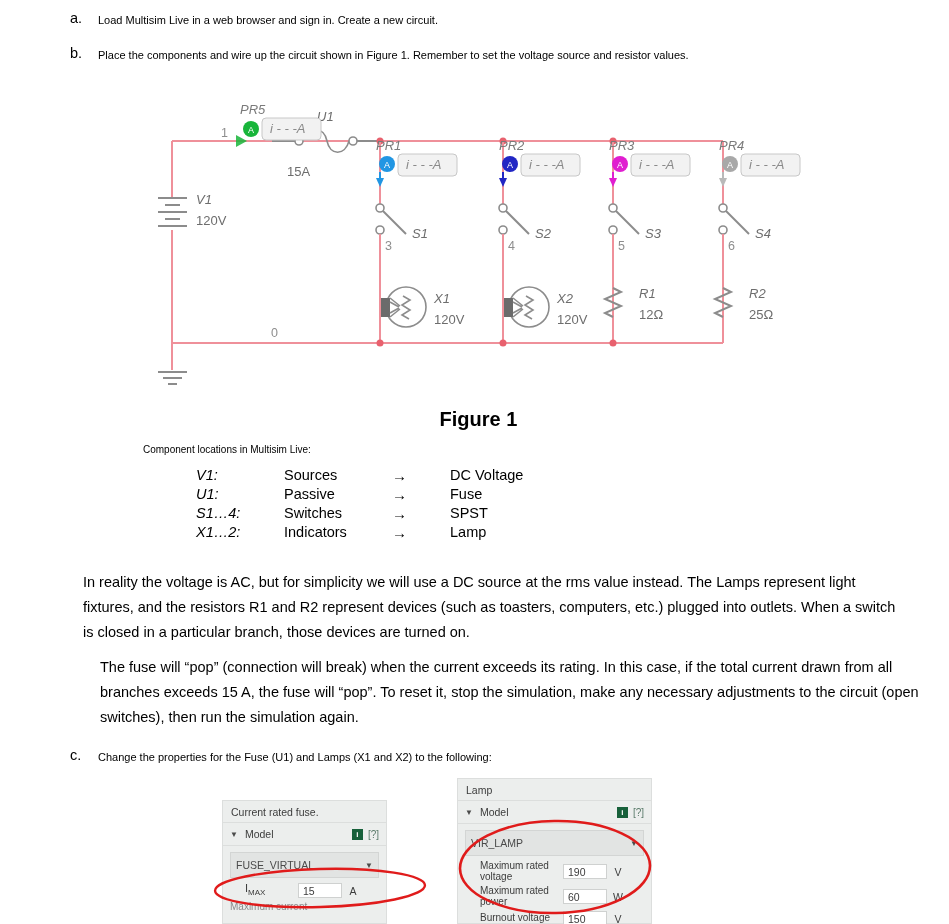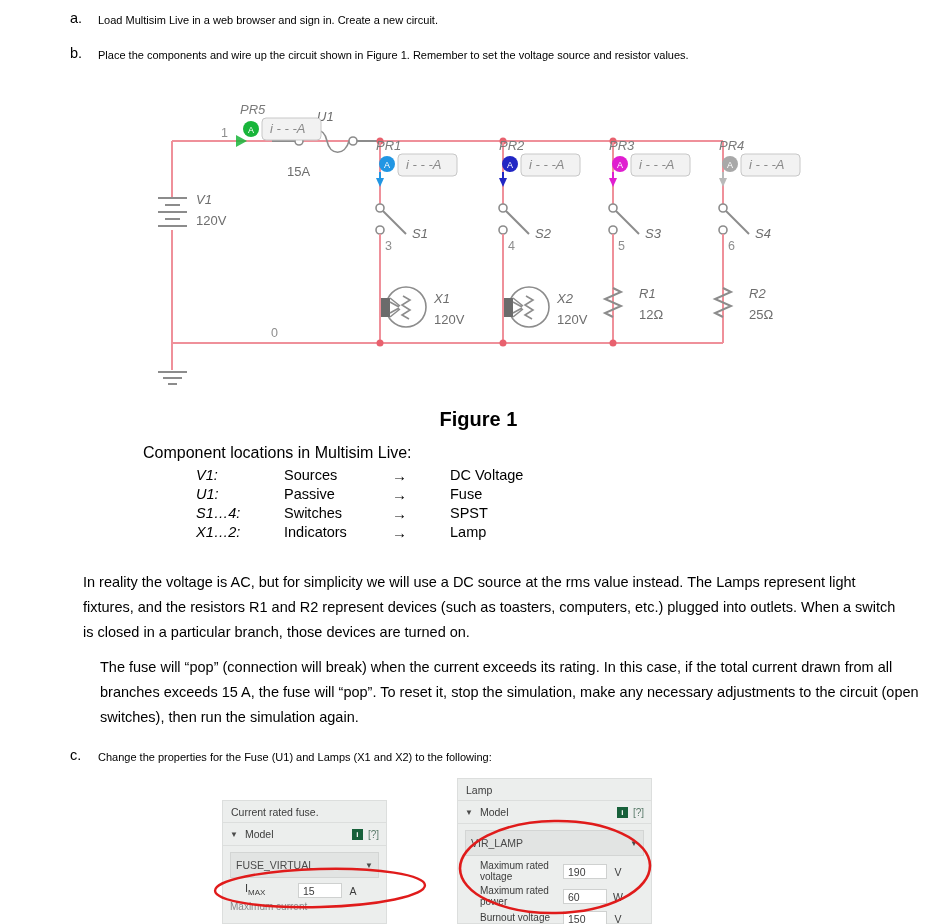--- a/index.html
+++ b/index.html
@@ -26,21 +26,21 @@
   .para { position:absolute; font-size:14.5px; line-height:25px; }
 
   
   #circuit-figure { position:absolute; left:0px; top:100px; width:949px; height:300px; }
   .fig-caption {
     position:absolute; left:4px; top:408px; width:949px;
     text-align:center; font-weight:bold; font-size:20px;
   }
 
   
-  .comp-head { position:absolute; left:143px; top:444px; font-size:16px; }
+  .comp-head { position:absolute; left:143px; top:444px; font-size:10px; }
   table.comp { position:absolute; left:196px; top:466px; border-collapse:collapse; font-size:14.5px; }
   table.comp td { padding: 1px 0; vertical-align: top; }
   td.c-ref { font-style: italic; width: 88px; }
   td.c-cat { width: 108px; }
   td.c-arrow { width: 58px; font-size:15px; }
   td.c-item { }
 
   
   .panel {
     position:absolute;

